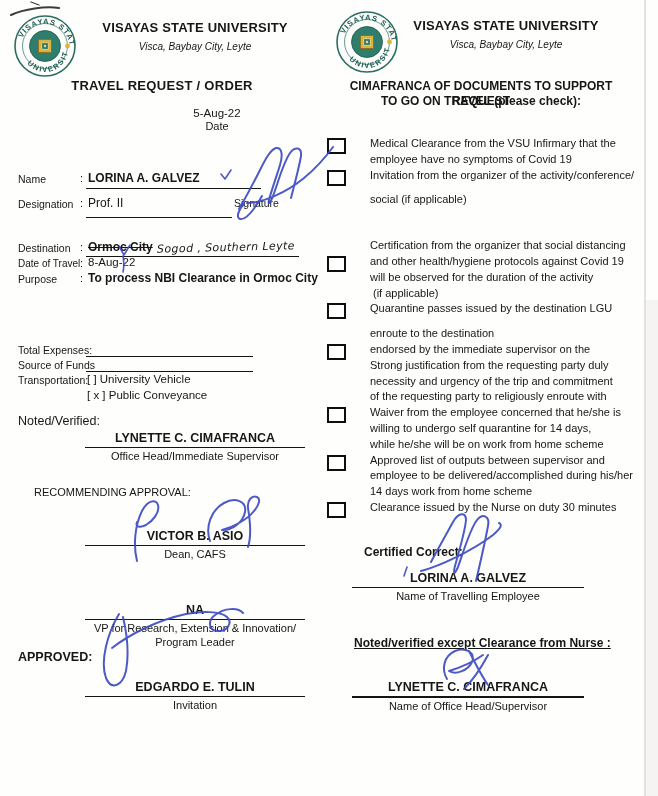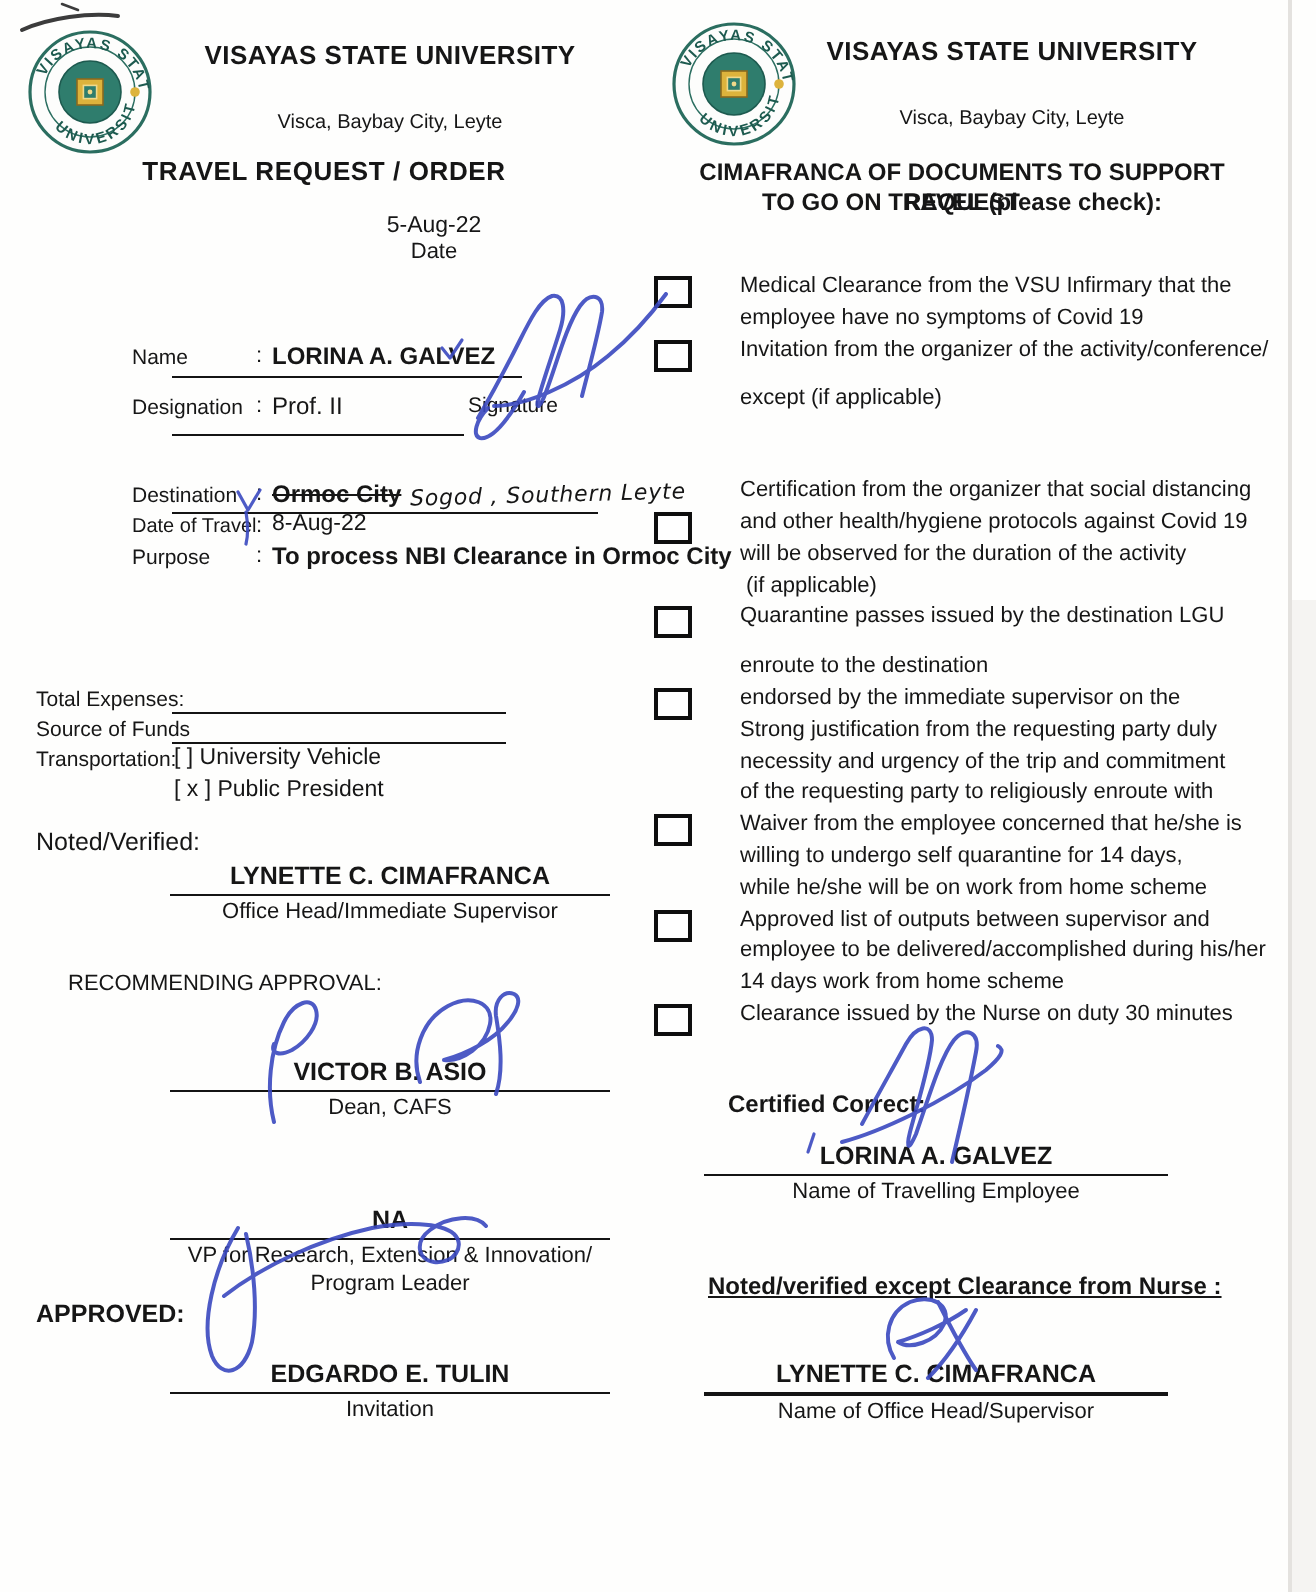--- a/index.html
+++ b/index.html
@@ -5,29 +5,29 @@
   html,body{margin:0;padding:0;background:#e8e8e8;}
   .page{position:relative;width:658px;height:796px;background:#fefefdff;background:#fefefd;
         font-family:"Liberation Sans",sans-serif;color:#161616;overflow:hidden;margin:0 auto;}
   .abs{position:absolute;}
   .ctr{text-align:center;}
   .b{font-weight:bold;}
   .nw{white-space:nowrap;}
 
   
   .uni{font-size:13px;font-weight:bold;letter-spacing:.2px;}
-  .addr{font-size:10px;margin-top:18px;}
+  .addr{font-size:10px;margin-top:3px;font-style:italic;}
   .formtitle{font-size:13px;font-weight:bold;letter-spacing:.3px;}
   .chktitle{font-size:12px;font-weight:bold;line-height:15px;}
 
   
   .lbl{position:absolute;left:18px;font-size:10.5px;top:2px;}
   .colon{position:absolute;left:80px;font-size:11px;top:1px;}
   .val{position:absolute;left:88px;font-size:12px;white-space:nowrap;}
-  .row{position:absolute;left:0;width:330px;height:16px;margin-left:48px;}
+  .row{position:absolute;left:0;width:330px;height:16px;}
   .uline{position:absolute;height:0;border-top:1.5px solid #141414;}
   .strike{font-weight:bold;text-decoration:line-through;}
   .hand{font-family:"DejaVu Sans",sans-serif;font-style:italic;font-size:11px;letter-spacing:.4px;
         display:inline-block;transform:rotate(-1.5deg);margin-left:4px;}
 
   
   .sigblock{position:absolute;}
   .signame{text-align:center;font-weight:bold;font-size:12.5px;white-space:nowrap;}
   .sigline{border-top:1.7px solid #141414;margin-top:2px;}
   .sigline.thick{border-top-width:2.6px;}
@@ -125,21 +125,21 @@
   <div class="abs" style="left:18px;top:359px;font-size:10.5px">Source of Funds</div>
   <div class="uline" style="left:86px;top:371px;width:167px"></div>
 
   <div class="abs" style="left:18px;top:374px;font-size:10.5px">Transportation:</div>
   <div class="abs nw" style="left:87px;top:373px;font-size:11.5px">
     <span>[ ]</span>
     <span>University Vehicle</span>
   </div>
   <div class="abs nw" style="left:87px;top:389px;font-size:11.5px">
     <span>[ x ]</span>
-    <span>Public President</span>
+    <span>Public Conveyance</span>
   </div>
 
   <div class="abs" style="left:18px;top:414px;font-size:12.5px">Noted/Verified:</div>
   <div class="sigblock" style="left:85px;top:431px;width:220px">
     <div class="signame">LYNETTE C. CIMAFRANCA</div>
     <div class="sigline"></div>
     <div class="sigtitle">Office Head/Immediate Supervisor</div>
   </div>
 
   <div class="abs" style="left:34px;top:486px;font-size:11px">RECOMMENDING APPROVAL:</div>
@@ -190,21 +190,21 @@
 
   <div class="chklist">
     <div class="chk-item">
       <span class="chkbox"></span>
       <div class="chk-line">Medical Clearance from the VSU Infirmary that the</div>
       <div class="chk-line">employee have no symptoms of Covid 19</div>
     </div>
     <div class="chk-item">
       <span class="chkbox"></span>
       <div class="chk-line">Invitation from the organizer of the activity/conference/</div>
-      <div class="chk-line mt9">except (if applicable)</div>
+      <div class="chk-line mt9">social (if applicable)</div>
     </div>
     <div class="chk-item cb-l2 mt30">
       <span class="chkbox"></span>
       <div class="chk-line">Certification from the organizer that social distancing</div>
       <div class="chk-line">and other health/hygiene protocols against Covid 19</div>
       <div class="chk-line">will be observed for the duration of the activity</div>
       <div class="chk-line ind">(if applicable)</div>
     </div>
     <div class="chk-item">
       <span class="chkbox"></span>

